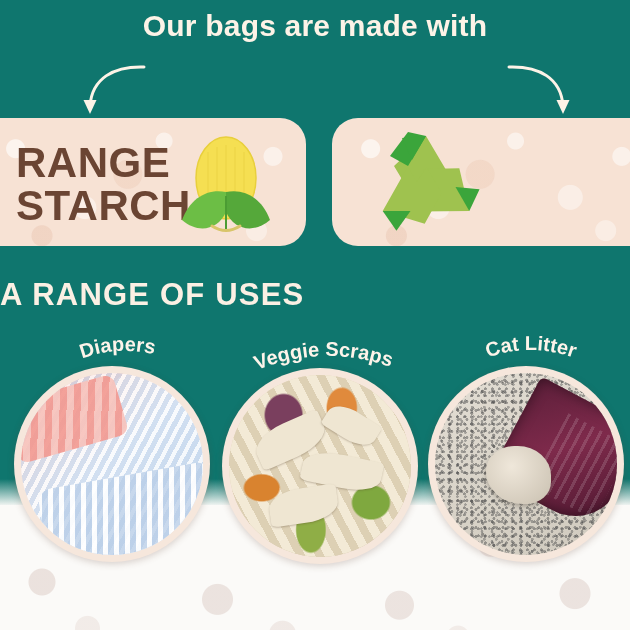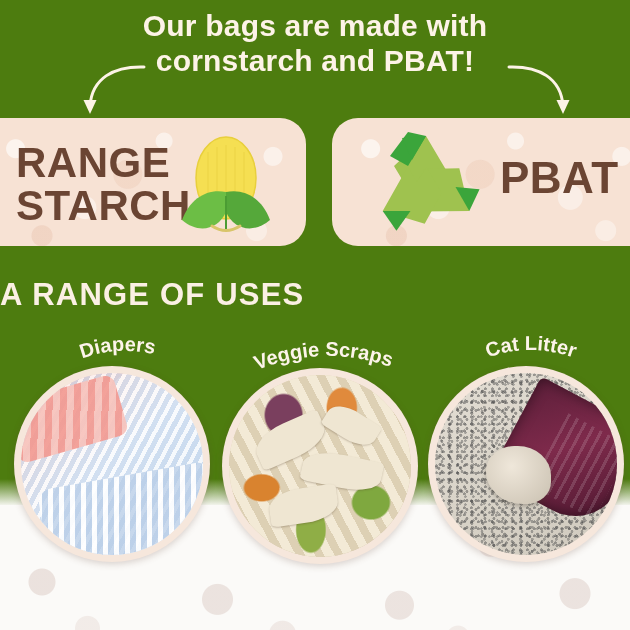--- a/index.html
+++ b/index.html
@@ -1,21 +1,21 @@
 <!DOCTYPE html>
 <html><head>
 <meta charset="utf-8">
 <style>
   html,body{margin:0;padding:0;}
   body{
     width:630px;height:630px;overflow:hidden;
     font-family:"Liberation Sans", sans-serif;
     background:#b99a88;
   }
-  #stage{position:relative;width:630px;height:630px;background:#4d7c0f;overflow:hidden;}
+  #stage{position:relative;width:630px;height:630px;background:#0f766e;overflow:hidden;}
 
   
   .headline{
     position:absolute;left:0;top:8px;width:630px;text-align:center;
     color:#fdf3e7;font-size:30px;line-height:1.18;font-weight:bold;
     letter-spacing:.2px;
   }
   .headline .l2{display:block;}
 
   
@@ -168,21 +168,20 @@
     box-shadow:0 2px 5px rgba(70,60,45,.35);
   }
 </style>
 </head>
 <body>
 
 <div id="stage">
 
   <div class="headline">
     <span>Our bags are made with</span>
-    <span class="l2">cornstarch and PBAT!</span>
   </div>
 
   <div class="arrow" style="left:78px;top:62px;">
     <svg width="70" height="62" viewBox="0 0 70 62">
       <path d="M66 5 C36 4, 14 16, 12 44" fill="none" stroke="#fdf3e7" stroke-width="3" stroke-linecap="round"></path>
       <path d="M12 52 L5.5 38 L18.5 38 Z" fill="#fdf3e7"></path>
     </svg>
   </div>
 
   <div class="arrow" style="left:505px;top:62px;">
@@ -230,21 +229,20 @@
         <g transform="rotate(120 70 56)">
           <path d="M70 6 L96 50 L78 50 L86 66 L56 66 L38 36 Z" fill="#9fc24f"></path>
           <path d="M46 8 L70 6 L56 30 Z" fill="#3ba53b"></path>
         </g>
         <g transform="rotate(240 70 56)">
           <path d="M70 6 L96 50 L78 50 L86 66 L56 66 L38 36 Z" fill="#9fc24f"></path>
           <path d="M46 8 L70 6 L56 30 Z" fill="#3ba53b"></path>
         </g>
       </svg>
     </div>
-    <div class="panel-label" id="pbat-label">PBAT</div>
   </div>
 
   <div class="section-title">A RANGE OF USES</div>
 
   <div id="band-fade"></div>
   <div id="floral-band"></div>
 
   <div class="use" style="left:14px;top:330px;width:200px;height:230px;">
     <div class="arc-label" style="left:30px;top:0px;">
       <svg width="150" height="48" viewBox="0 0 150 48">

